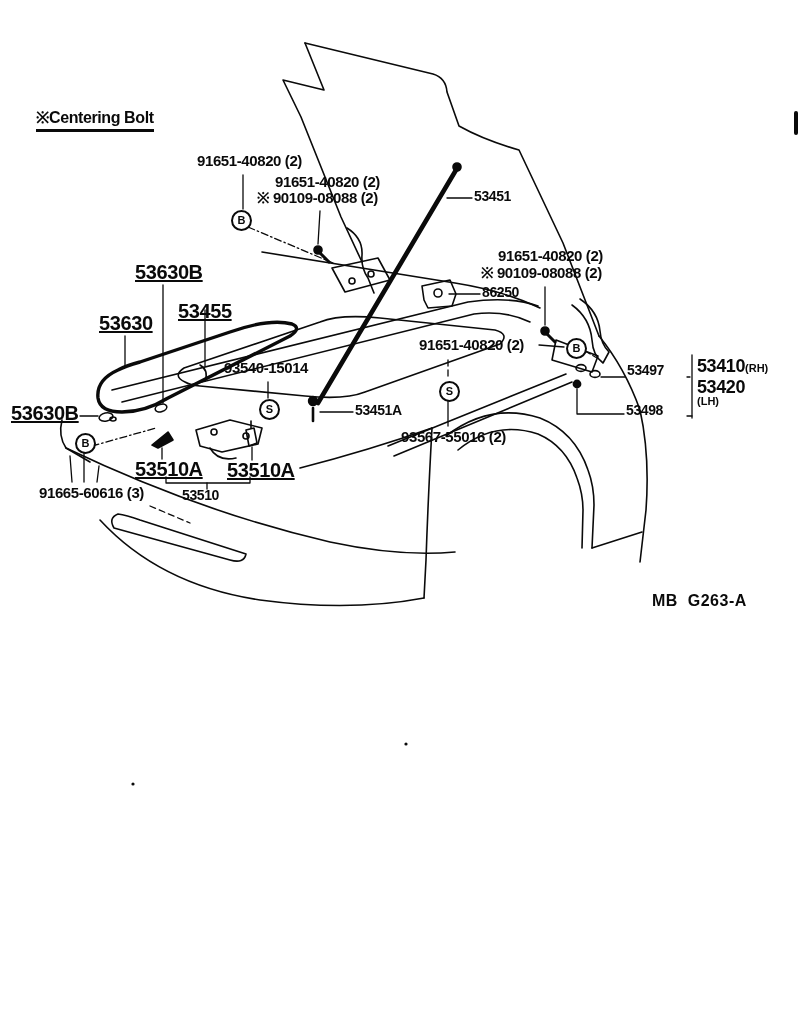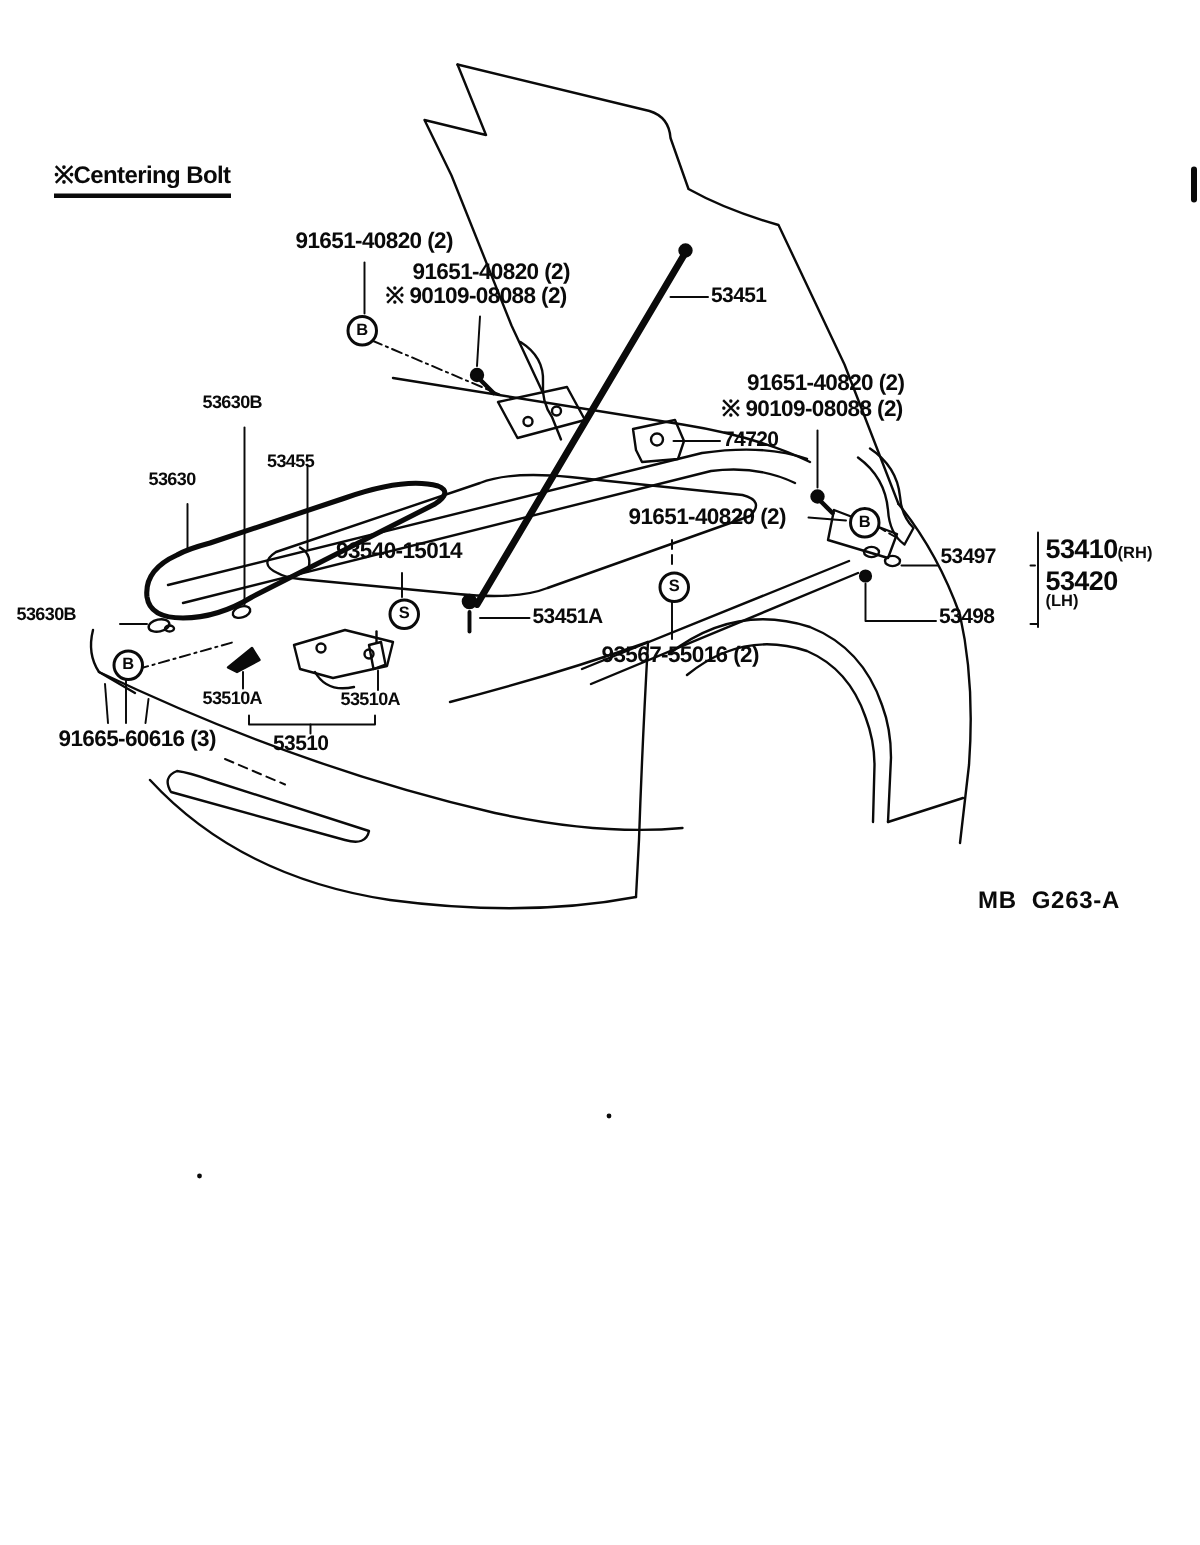--- a/index.html
+++ b/index.html
@@ -2,21 +2,21 @@
 <html><head>
 <meta charset="utf-8">
 <style>
   html,body{margin:0;padding:0;background:#fff;}
   #page{position:relative;width:800px;height:1030px;background:#ffffff;overflow:hidden;
         font-family:"Liberation Sans",sans-serif;color:#0a0a0a;}
   #art{position:absolute;left:0;top:0;}
   .lbl{position:absolute;font-weight:bold;font-size:15px;letter-spacing:-0.4px;
        white-space:pre;color:#0a0a0a;line-height:1;}
   .lbl.big{font-size:14px;}
-  .lbl.med{font-size:12px;}
+  .lbl.med{font-size:20px;text-decoration:underline;}
   .note{font-size:16px;border-bottom:3px solid #0a0a0a;padding-bottom:3px;}
   .marker{position:absolute;width:17px;height:17px;border:2px solid #0a0a0a;border-radius:50%;
           font-size:11px;font-weight:bold;display:flex;align-items:center;justify-content:center;
           background:#fff;line-height:1;}
   .pair{display:flex;align-items:baseline;}
   .side{font-size:11px;font-weight:bold;letter-spacing:0;}
   .figcode{font-size:16px;letter-spacing:0.5px;}
 </style>
 </head>
 <body>
@@ -150,21 +150,21 @@
   </svg>
 
   <div class="lbl note" style="left:36px;top:110px;">※Centering Bolt</div>
 
   <div class="lbl" style="left:197px;top:153px;">91651-40820 (2)</div>
   <div class="lbl" style="left:275px;top:174px;">91651-40820 (2)</div>
   <div class="lbl" style="left:257px;top:190px;">※ 90109-08088 (2)</div>
   <div class="lbl big" style="left:474px;top:189px;">53451</div>
   <div class="lbl" style="left:498px;top:248px;">91651-40820 (2)</div>
   <div class="lbl" style="left:481px;top:265px;">※ 90109-08088 (2)</div>
-  <div class="lbl big" style="left:482px;top:285px;">74720</div>
+  <div class="lbl big" style="left:482px;top:285px;">86250</div>
   <div class="lbl" style="left:419px;top:337px;">91651-40820 (2)</div>
   <div class="lbl med" style="left:135px;top:262px;">53630B</div>
   <div class="lbl med" style="left:178px;top:287px;margin-top:14px;">53455</div>
   <div class="lbl med" style="left:99px;top:313px;">53630</div>
   <div class="lbl" style="left:224px;top:360px;">93540-15014</div>
   <div class="lbl med" style="left:11px;top:403px;">53630B</div>
   <div class="lbl big" style="left:355px;top:403px;">53451A</div>
   <div class="lbl" style="left:401px;top:429px;">93567-55016 (2)</div>
   <div class="lbl big" style="left:627px;top:363px;">53497</div>
 

